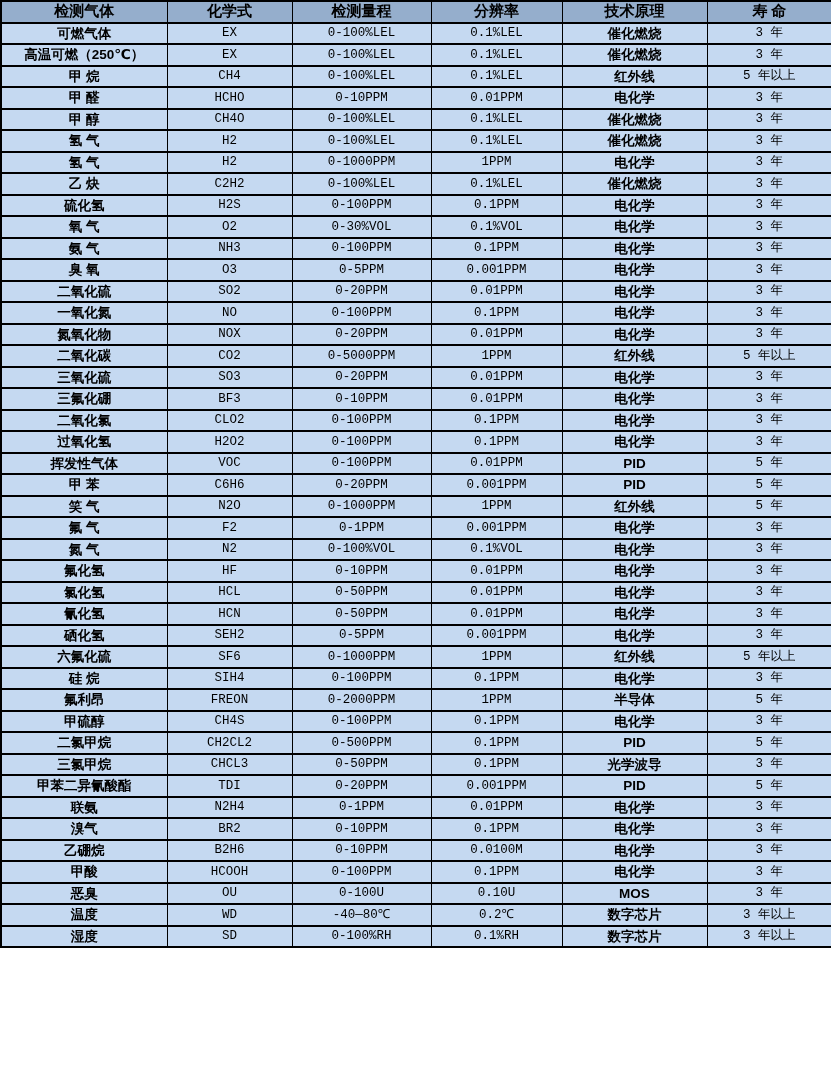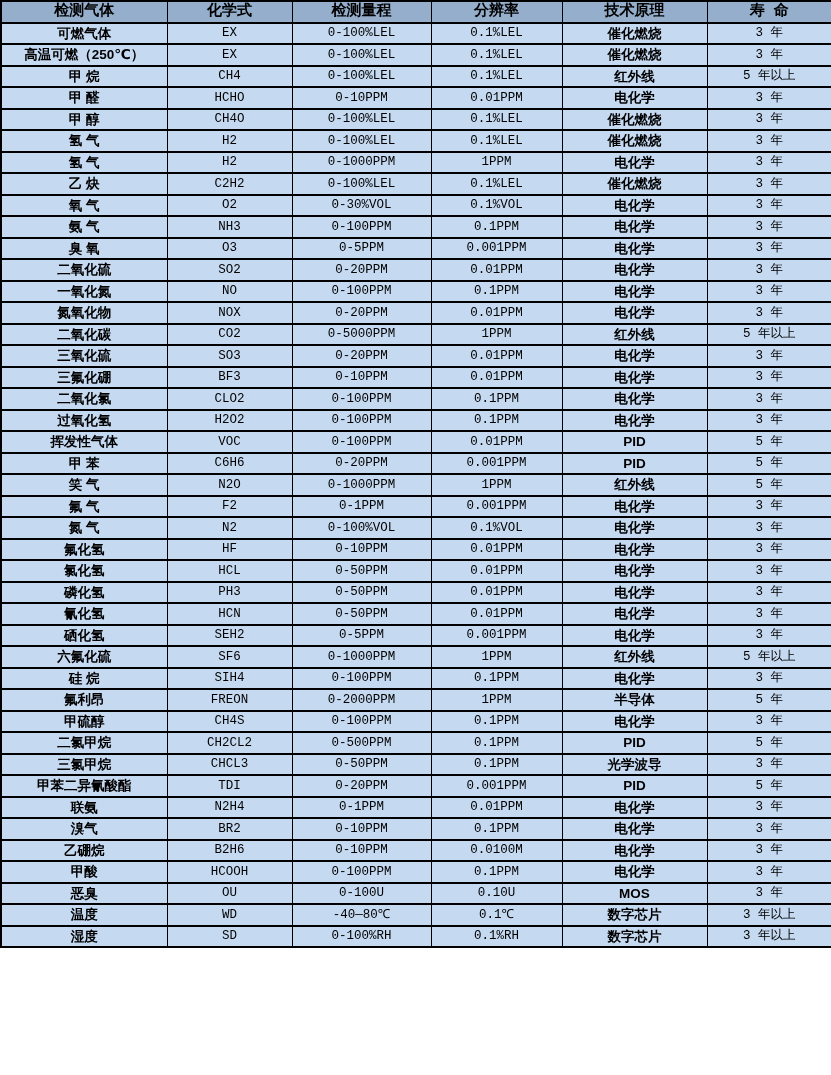--- a/index.html
+++ b/index.html
@@ -31,21 +31,21 @@
     height: 19.5px;
     overflow: hidden;
     white-space: nowrap;
     color: var(--text-color);
     line-height: 1;
   }
   .spec-table thead th {
     background: var(--header-bg);
     font-size: 15px;
     font-weight: bold;
-    font-family: Liberation Mono, monospace;
+    font-family: Liberation Serif, serif;
   }
   .spec-table tbody td {
     background: var(--row-bg);
   }
   td.cn {
     font-weight: bold;
     font-size: 13.5px;
     font-family: "Liberation Sans", "DejaVu Sans", sans-serif;
   }
   td.latin {
@@ -141,20 +141,28 @@
       </tr>
       <tr>
         <td class="cn">乙 炔</td>
         <td class="latin">C2H2</td>
         <td class="latin">0-100%LEL</td>
         <td class="latin">0.1%LEL</td>
         <td class="cn">催化燃烧</td>
         <td class="latin">3 年</td>
       </tr>
       <tr>
+        <td class="cn">硫化氢</td>
+        <td class="latin">H2S</td>
+        <td class="latin">0-100PPM</td>
+        <td class="latin">0.1PPM</td>
+        <td class="cn">电化学</td>
+        <td class="latin">3 年</td>
+      </tr>
+      <tr>
         <td class="cn">氧 气</td>
         <td class="latin">O2</td>
         <td class="latin">0-30%VOL</td>
         <td class="latin">0.1%VOL</td>
         <td class="cn">电化学</td>
         <td class="latin">3 年</td>
       </tr>
       <tr>
         <td class="cn">氨 气</td>
         <td class="latin">NH3</td>
@@ -285,28 +293,20 @@
       </tr>
       <tr>
         <td class="cn">氯化氢</td>
         <td class="latin">HCL</td>
         <td class="latin">0-50PPM</td>
         <td class="latin">0.01PPM</td>
         <td class="cn">电化学</td>
         <td class="latin">3 年</td>
       </tr>
       <tr>
-        <td class="cn">磷化氢</td>
-        <td class="latin">PH3</td>
-        <td class="latin">0-50PPM</td>
-        <td class="latin">0.01PPM</td>
-        <td class="cn">电化学</td>
-        <td class="latin">3 年</td>
-      </tr>
-      <tr>
         <td class="cn">氰化氢</td>
         <td class="latin">HCN</td>
         <td class="latin">0-50PPM</td>
         <td class="latin">0.01PPM</td>
         <td class="cn">电化学</td>
         <td class="latin">3 年</td>
       </tr>
       <tr>
         <td class="cn">硒化氢</td>
         <td class="latin">SEH2</td>
@@ -408,21 +408,21 @@
         <td class="latin">OU</td>
         <td class="latin">0-100U</td>
         <td class="latin">0.10U</td>
         <td class="cn">MOS</td>
         <td class="latin">3 年</td>
       </tr>
       <tr>
         <td class="cn">温度</td>
         <td class="latin">WD</td>
         <td class="latin">-40—80℃</td>
-        <td class="latin">0.1℃</td>
+        <td class="latin">0.2℃</td>
         <td class="cn">数字芯片</td>
         <td class="latin">3 年以上</td>
       </tr>
       <tr>
         <td class="cn">湿度</td>
         <td class="latin">SD</td>
         <td class="latin">0-100%RH</td>
         <td class="latin">0.1%RH</td>
         <td class="cn">数字芯片</td>
         <td class="latin">3 年以上</td>

